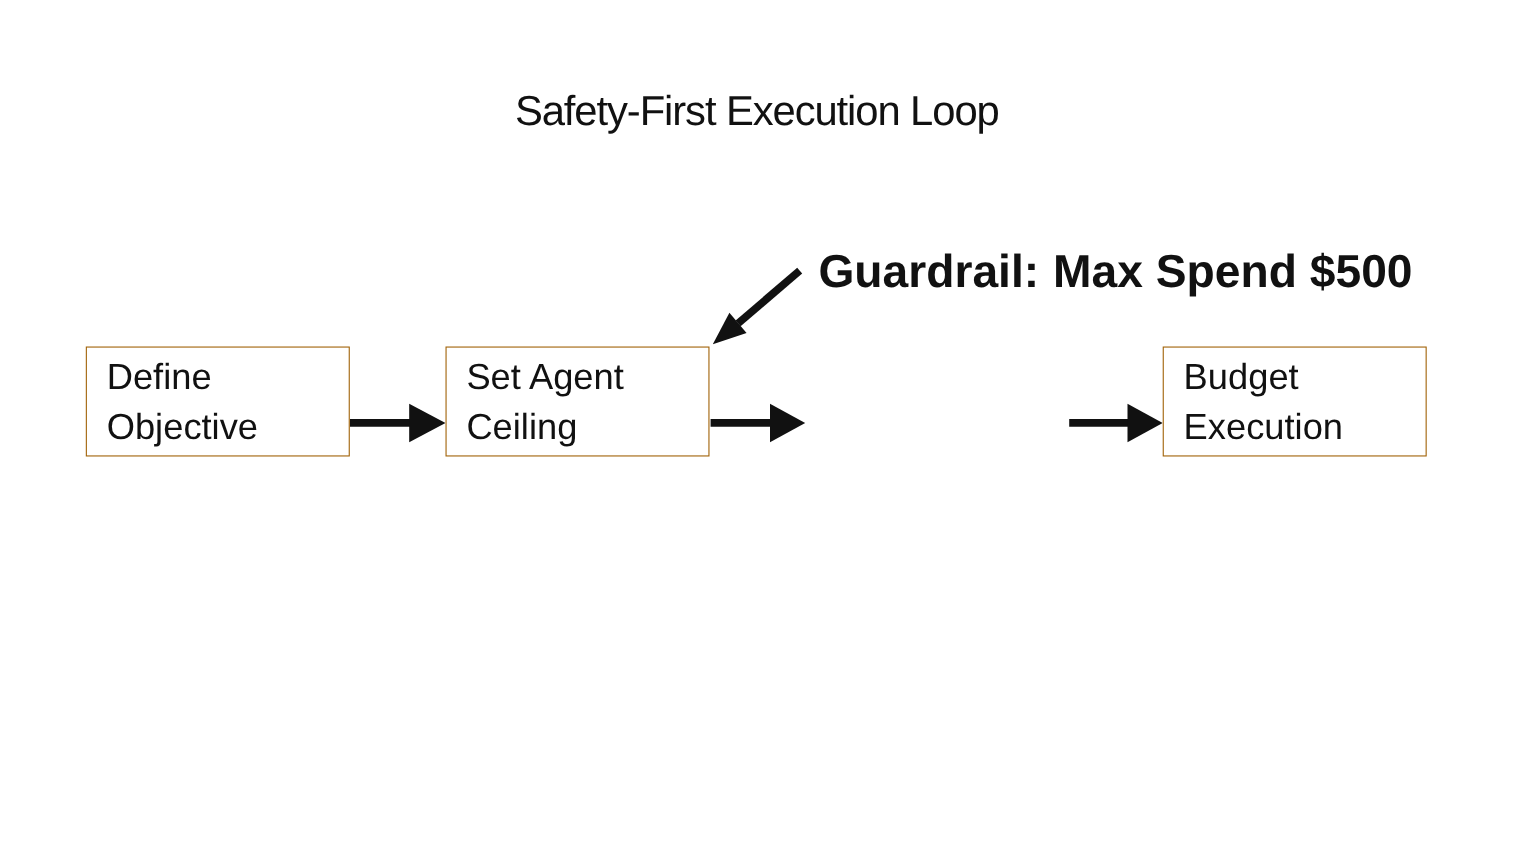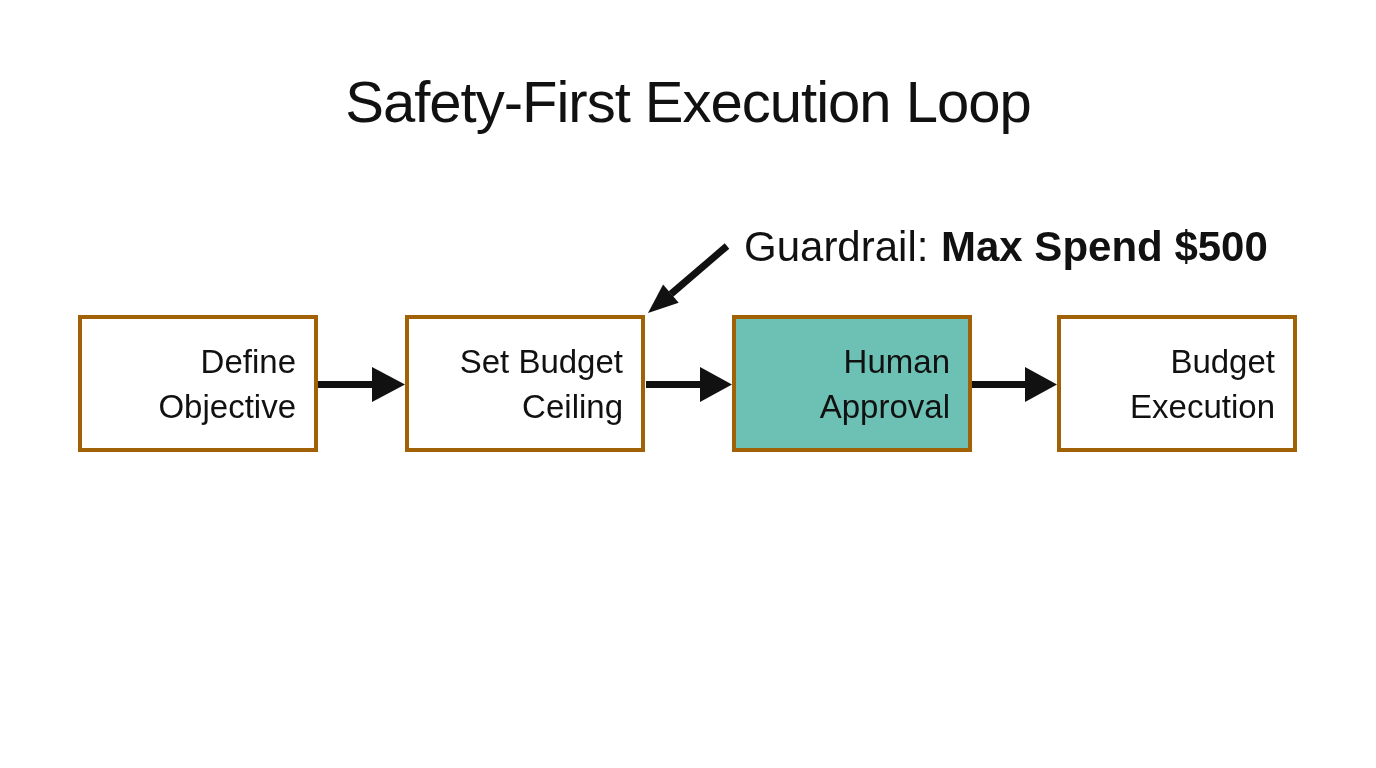--- a/index.html
+++ b/index.html
@@ -17,64 +17,64 @@
   }
   .title {
     position: absolute;
     top: 64px;
     left: 0;
     width: 1376px;
     height: 76px;
     line-height: 76px;
     margin: 0;
     text-align: center;
-    font-size: 58px;
+    font-size: 38px;
     font-weight: 500;
     letter-spacing: -1px;
     color: #111111;
   }
   .arrows-layer {
     position: absolute;
     top: 0;
     left: 0;
     width: 1376px;
     height: 768px;
     pointer-events: none;
   }
   .node {
     position: absolute;
     top: 315px;
     width: 240px;
-    height: 137px;
+    height: 100px;
     box-sizing: border-box;
-    border: 4px solid #a16207;
+    border: 1px solid #a16207;
     background: #ffffff;
     display: flex;
     align-items: center;
     justify-content: center;
-    text-align: right;
+    text-align: left;
     font-size: 33px;
     line-height: 45px;
     color: #111111;
     padding: 0 18px;
   }
   .node-1 { left: 78px; }
   .node-2 { left: 405px; }
   .node-3 { left: 732px; }
   .node-4 { left: 1057px; }
   .annotation {
     position: absolute;
     top: 222px;
     left: 744px;
     font-size: 42px;
     line-height: 50px;
     color: #111111;
     white-space: nowrap;
   }
-  .annotation .bold { font-weight: 400; text-align: right; }
+  .annotation .bold { font-weight: 700; text-align: right; }
   .annotation .regular { margin-left: 0.3em; font-weight: 700; }
 </style>
 </head>
 <body>
 
 <div class="canvas">
 
   <h1 class="title">Safety-First Execution Loop</h1>
 
   <svg class="arrows-layer" viewBox="0 0 1376 768" xmlns="http://www.w3.org/2000/svg" aria-hidden="true">
@@ -102,24 +102,21 @@
 
   <div class="annotation">
     <span class="bold">Guardrail:</span><span class="regular">Max Spend $500</span>
   </div>
 
   <div class="node node-1" style="background-color: rgb(255, 255, 255);">
     <span>Define Objective</span>
   </div>
 
   <div class="node node-2" style="background-color: rgb(255, 255, 255);">
-    <span>Set Budget Ceiling</span>
+    <span>Set Agent Ceiling</span>
   </div>
 
-  <div class="node node-3" style="background-color: rgb(108, 192, 180);">
-    <span>Human Approval</span>
-  </div>
 
   <div class="node node-4" style="background-color: rgb(255, 255, 255);">
     <span>Budget Execution</span>
   </div>
 
 </div>
 
 </body></html>

